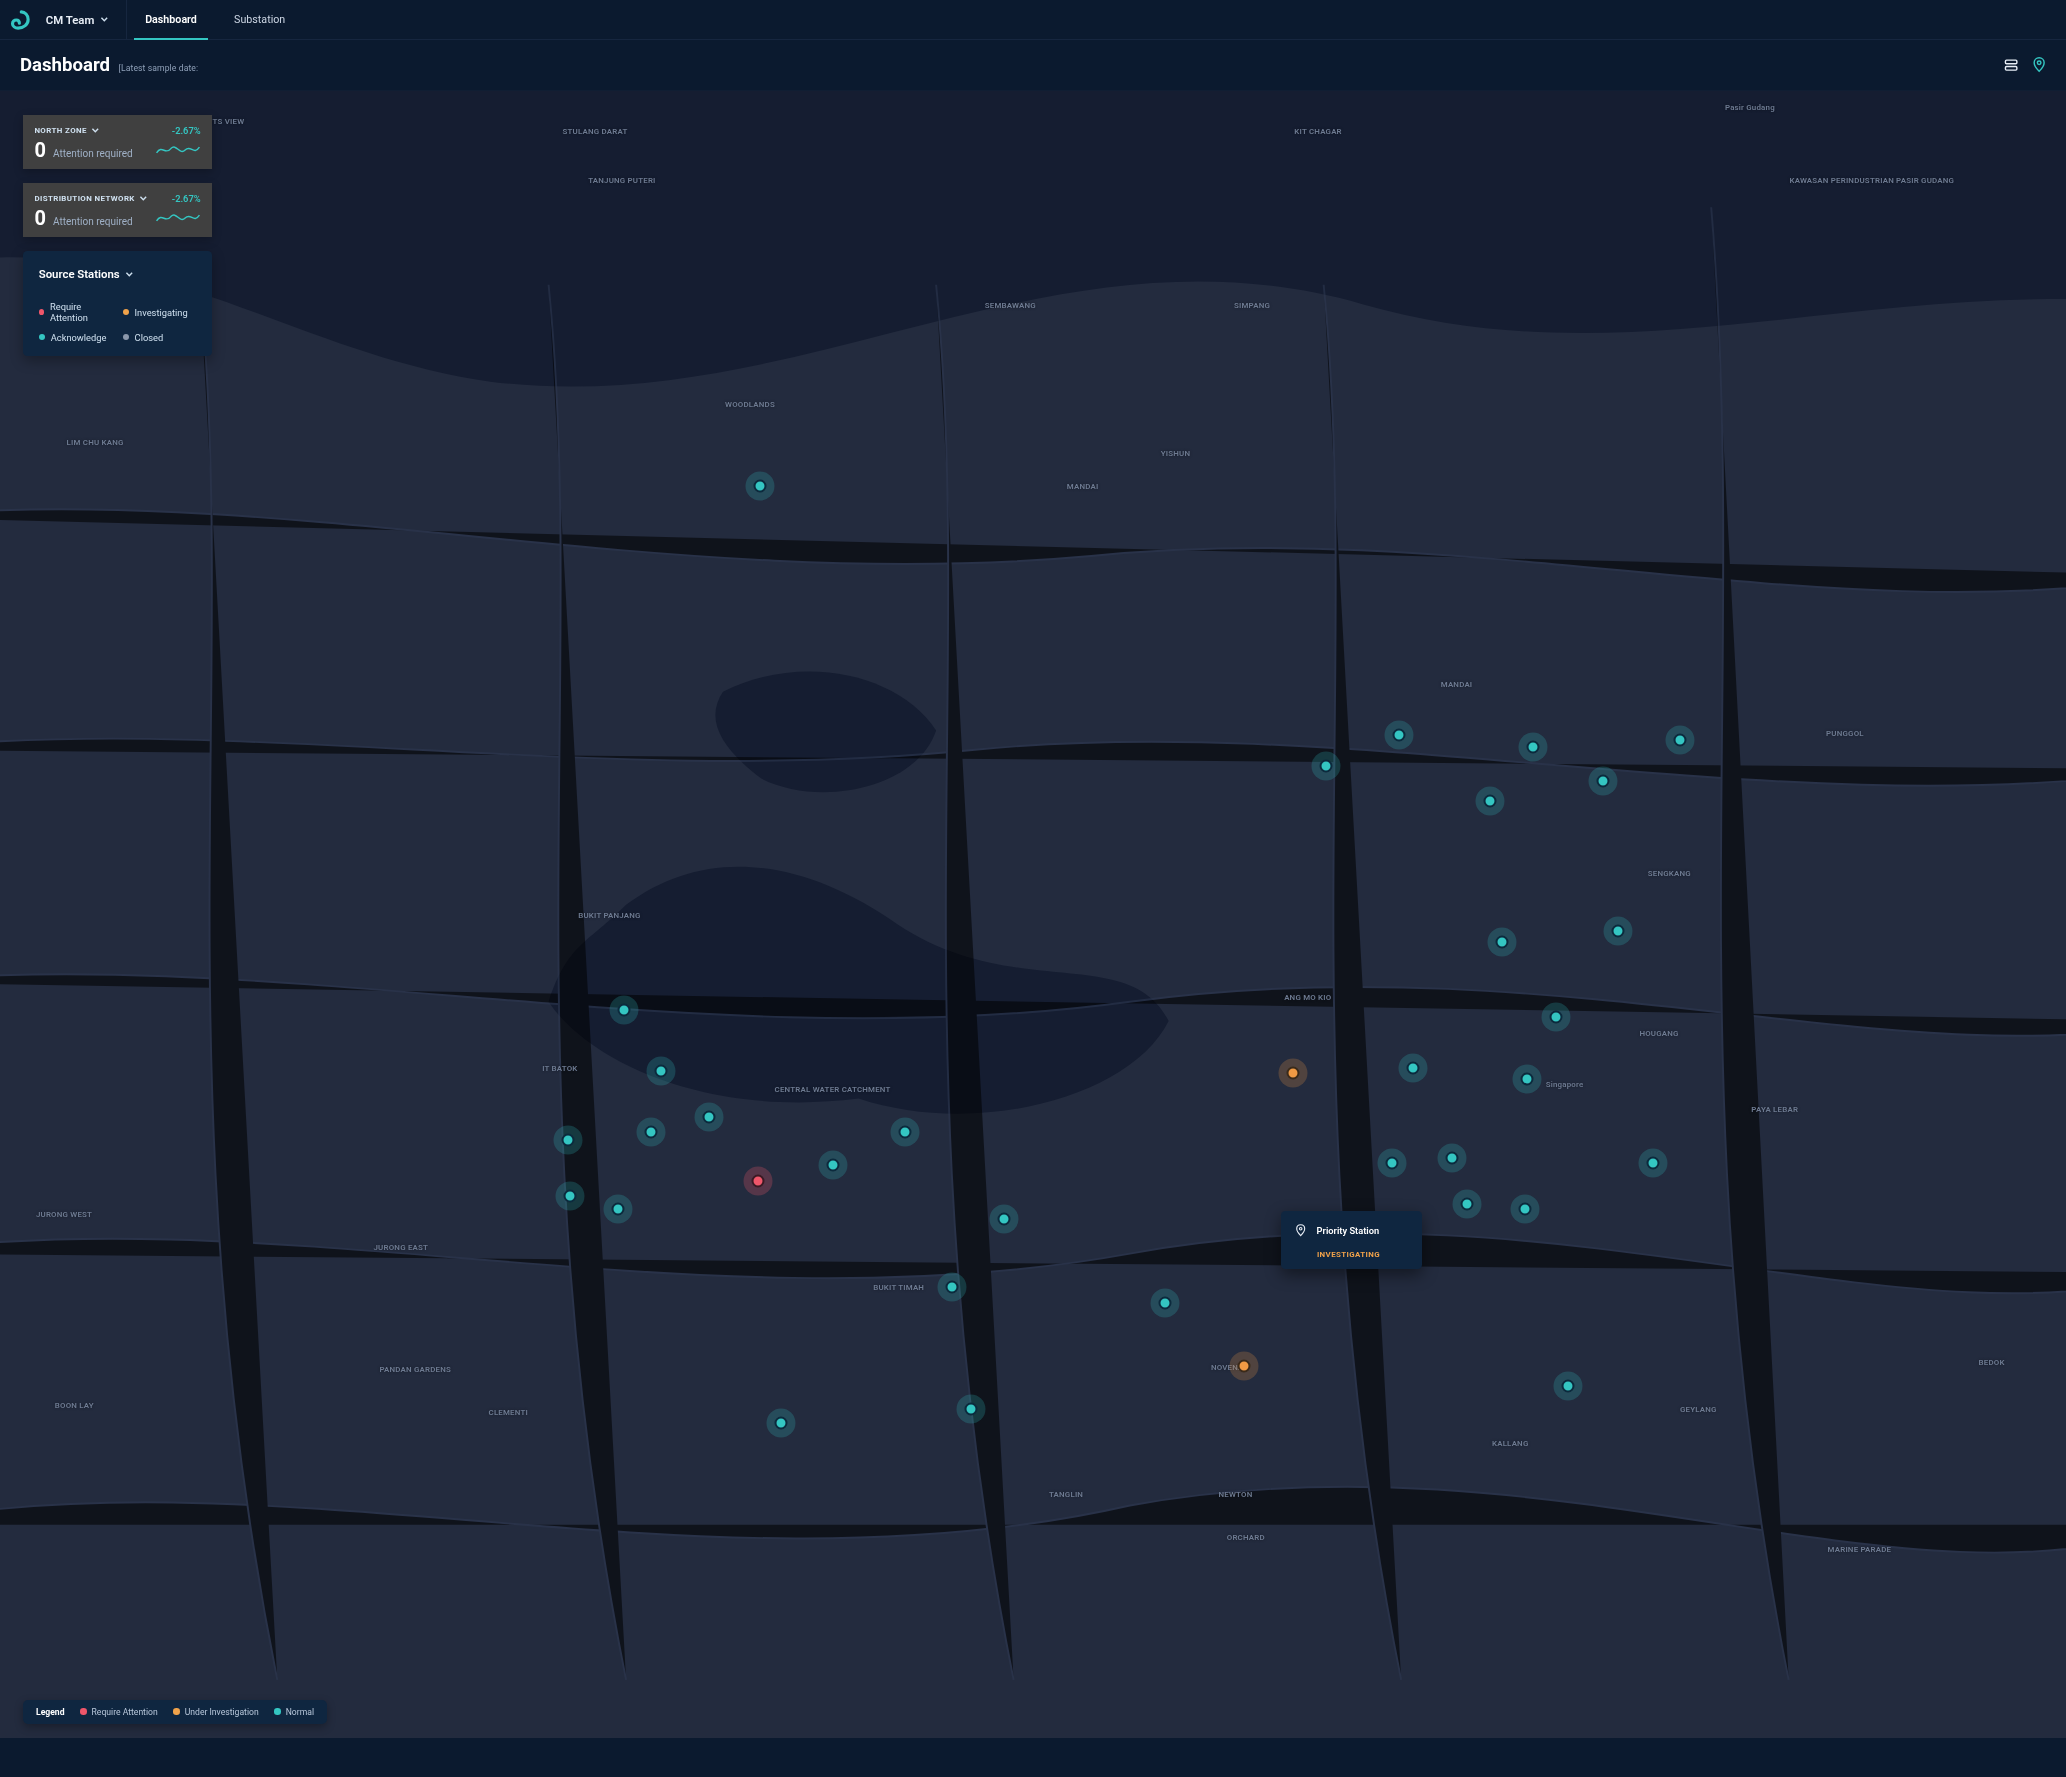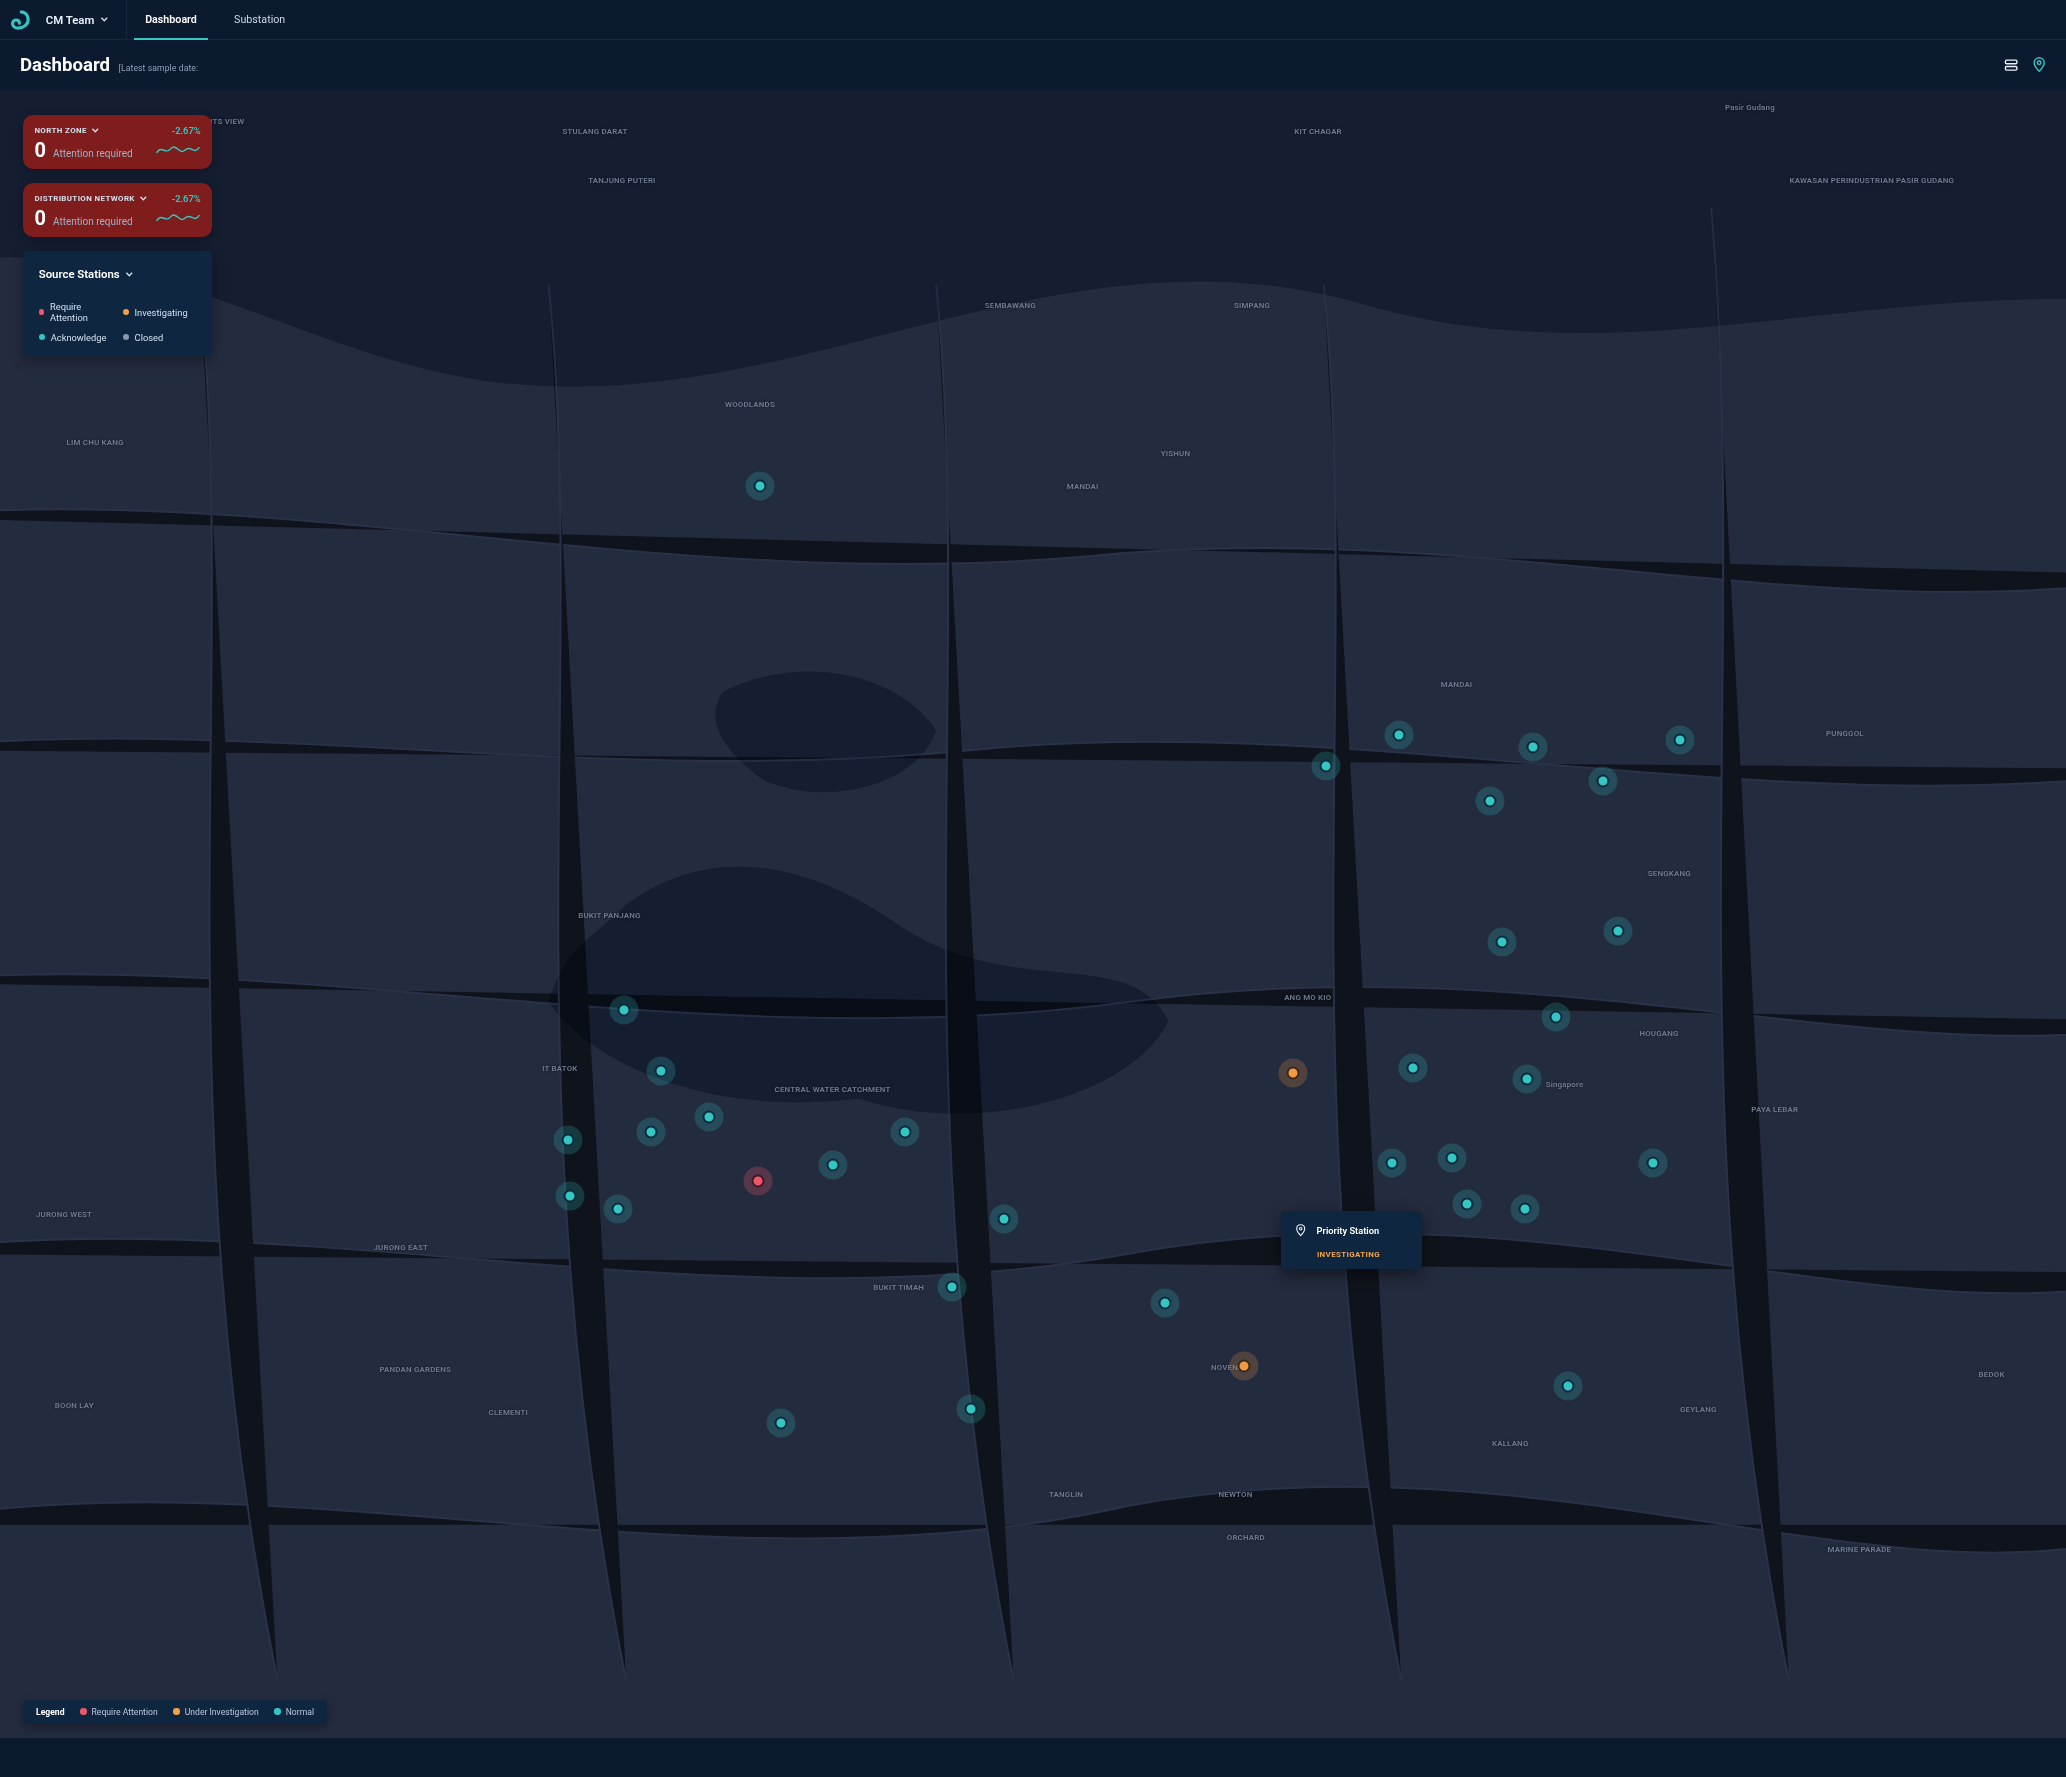--- a/index.html
+++ b/index.html
@@ -54,21 +54,21 @@
   .basemap svg { width:100%; height:100%; display:block; }
   .map-label {
     position:absolute; font-size:7.9px; font-weight:600; letter-spacing:0.2px;
     color:#6d7a91; white-space:nowrap; transform:translate(-50%,-50%);
     text-shadow:0 0 2.9px rgba(0,0,0,.4);
     pointer-events:none;
   }
   
   .cards { position:absolute; top:24px; left:23px; width:189px; display:flex; flex-direction:column; gap:14.3px; z-index:5;}
   .stat-card {
-    background:#7f1d1d; border-radius:10px; padding:10px 11.4px 8.6px 11.4px;
+    background:#404040; border-radius:0; padding:10px 11.4px 8.6px 11.4px;
     box-shadow:0 2.9px 8.6px rgba(0,0,0,.25);
   }
   .stat-head { display:flex; align-items:center; justify-content:space-between; }
   .stat-title { font-size:7.9px; font-weight:700; letter-spacing:0.4px; color:#cfe0ef; display:flex; align-items:center; gap:4.3px; cursor:pointer;}
   .stat-delta { font-size:9.3px; font-weight:600; color:#34c6c2; }
   .stat-body { display:flex; align-items:flex-end; justify-content:space-between; margin-top:4.3px; }
   .stat-left { display:flex; align-items:baseline; gap:7.1px; }
   .stat-num { font-size:20px; font-weight:700; color:#fff; line-height:1; }
   .stat-sub { font-size:10px; color:#9fb0c6; }
   .spark { width:46px; height:20px; }
@@ -214,21 +214,21 @@
         <div class="map-label" style="left: 80.3%; top: 57.2%;">HOUGANG</div>
         <div class="map-label" style="left: 85.9%; top: 61.8%;">PAYA LEBAR</div>
         <div class="map-label" style="left: 3.1%; top: 68.2%;">JURONG WEST</div>
         <div class="map-label" style="left: 19.4%; top: 70.2%;">JURONG EAST</div>
         <div class="map-label" style="left: 43.5%; top: 72.6%;">BUKIT TIMAH</div>
         <div class="map-label" style="left: 20.1%; top: 77.6%;">PANDAN GARDENS</div>
         <div class="map-label" style="left: 24.6%; top: 80.2%;">CLEMENTI</div>
         <div class="map-label" style="left: 3.6%; top: 79.8%;">BOON LAY</div>
         <div class="map-label" style="left: 59.4%; top: 77.5%;">NOVENA</div>
         <div class="map-label" style="left: 82.2%; top: 80%;">GEYLANG</div>
-        <div class="map-label" style="left: 96.4%; top: 77.2%; margin-top: 12px;">BEDOK</div>
+        <div class="map-label" style="left: 96.4%; top: 77.2%;">BEDOK</div>
         <div class="map-label" style="left: 73.1%; top: 82.1%;">KALLANG</div>
         <div class="map-label" style="left: 51.6%; top: 85.2%;">TANGLIN</div>
         <div class="map-label" style="left: 59.8%; top: 85.2%;">NEWTON</div>
         <div class="map-label" style="left: 60.3%; top: 87.8%;">ORCHARD</div>
         <div class="map-label" style="left: 90%; top: 88.5%;">MARINE PARADE</div>
       </div>
 
     <div id="markers">
         <div class="marker" style="left: 36.8%; top: 24%;">
           <div class="halo">

